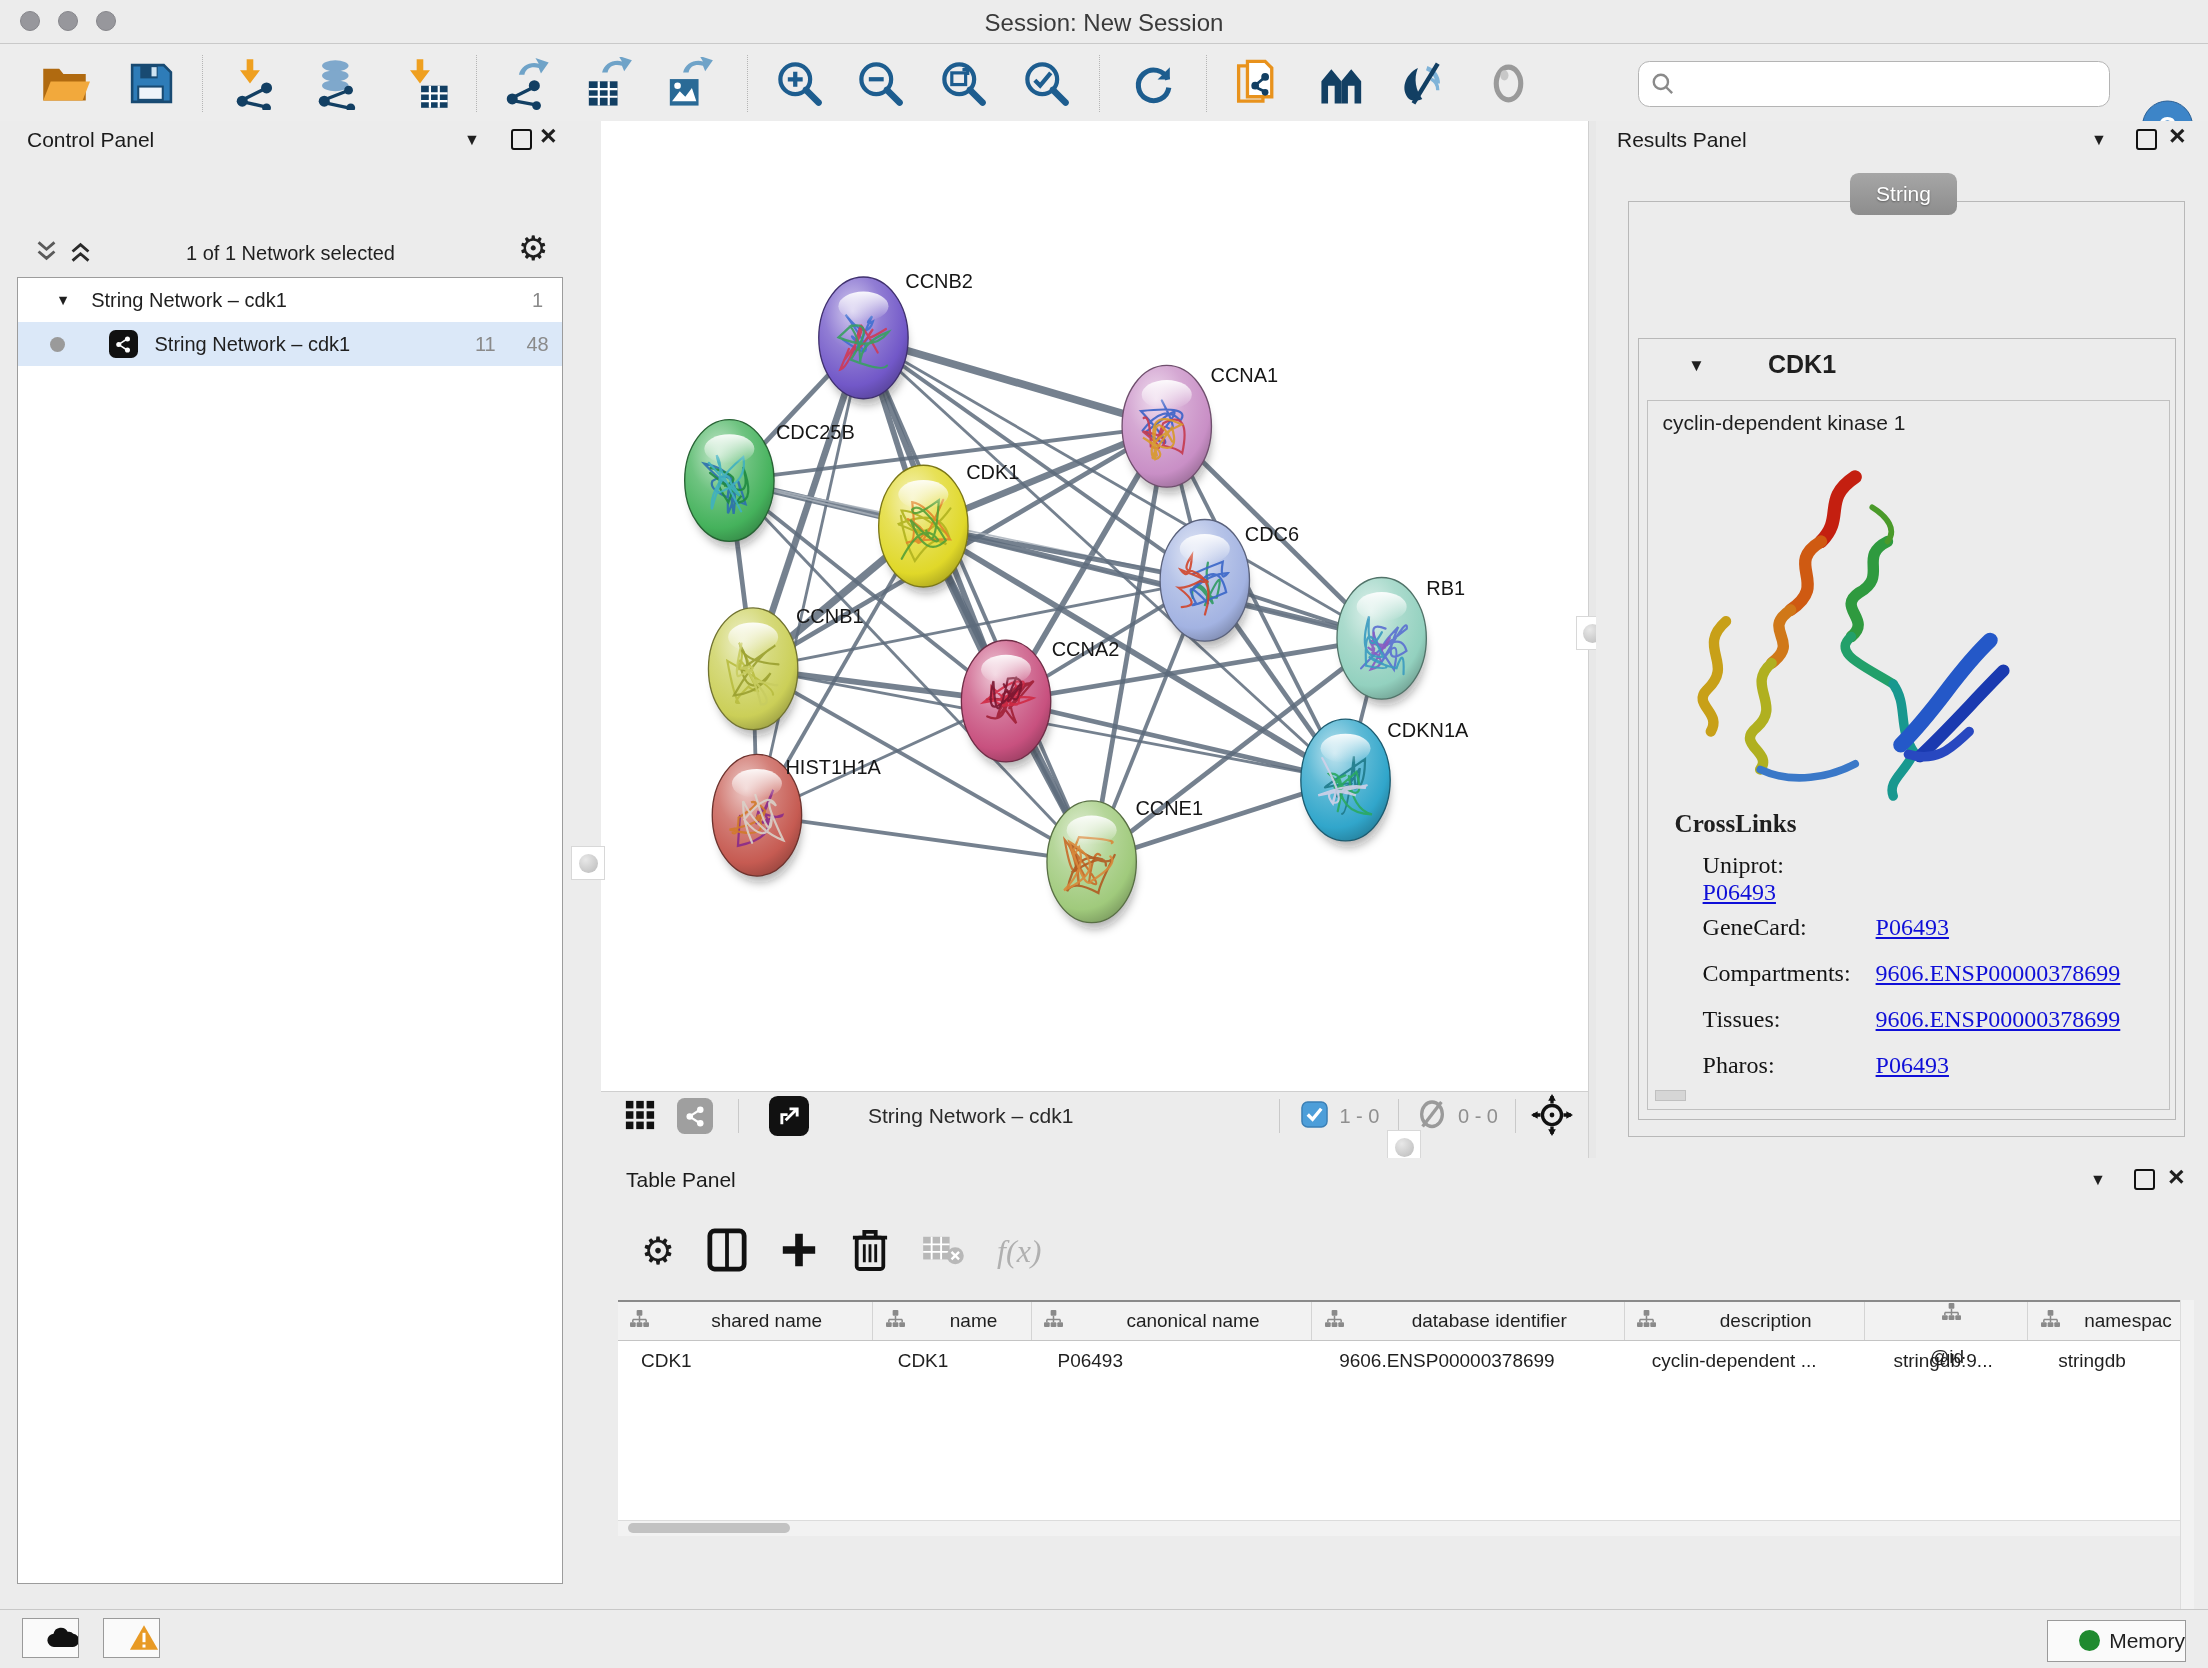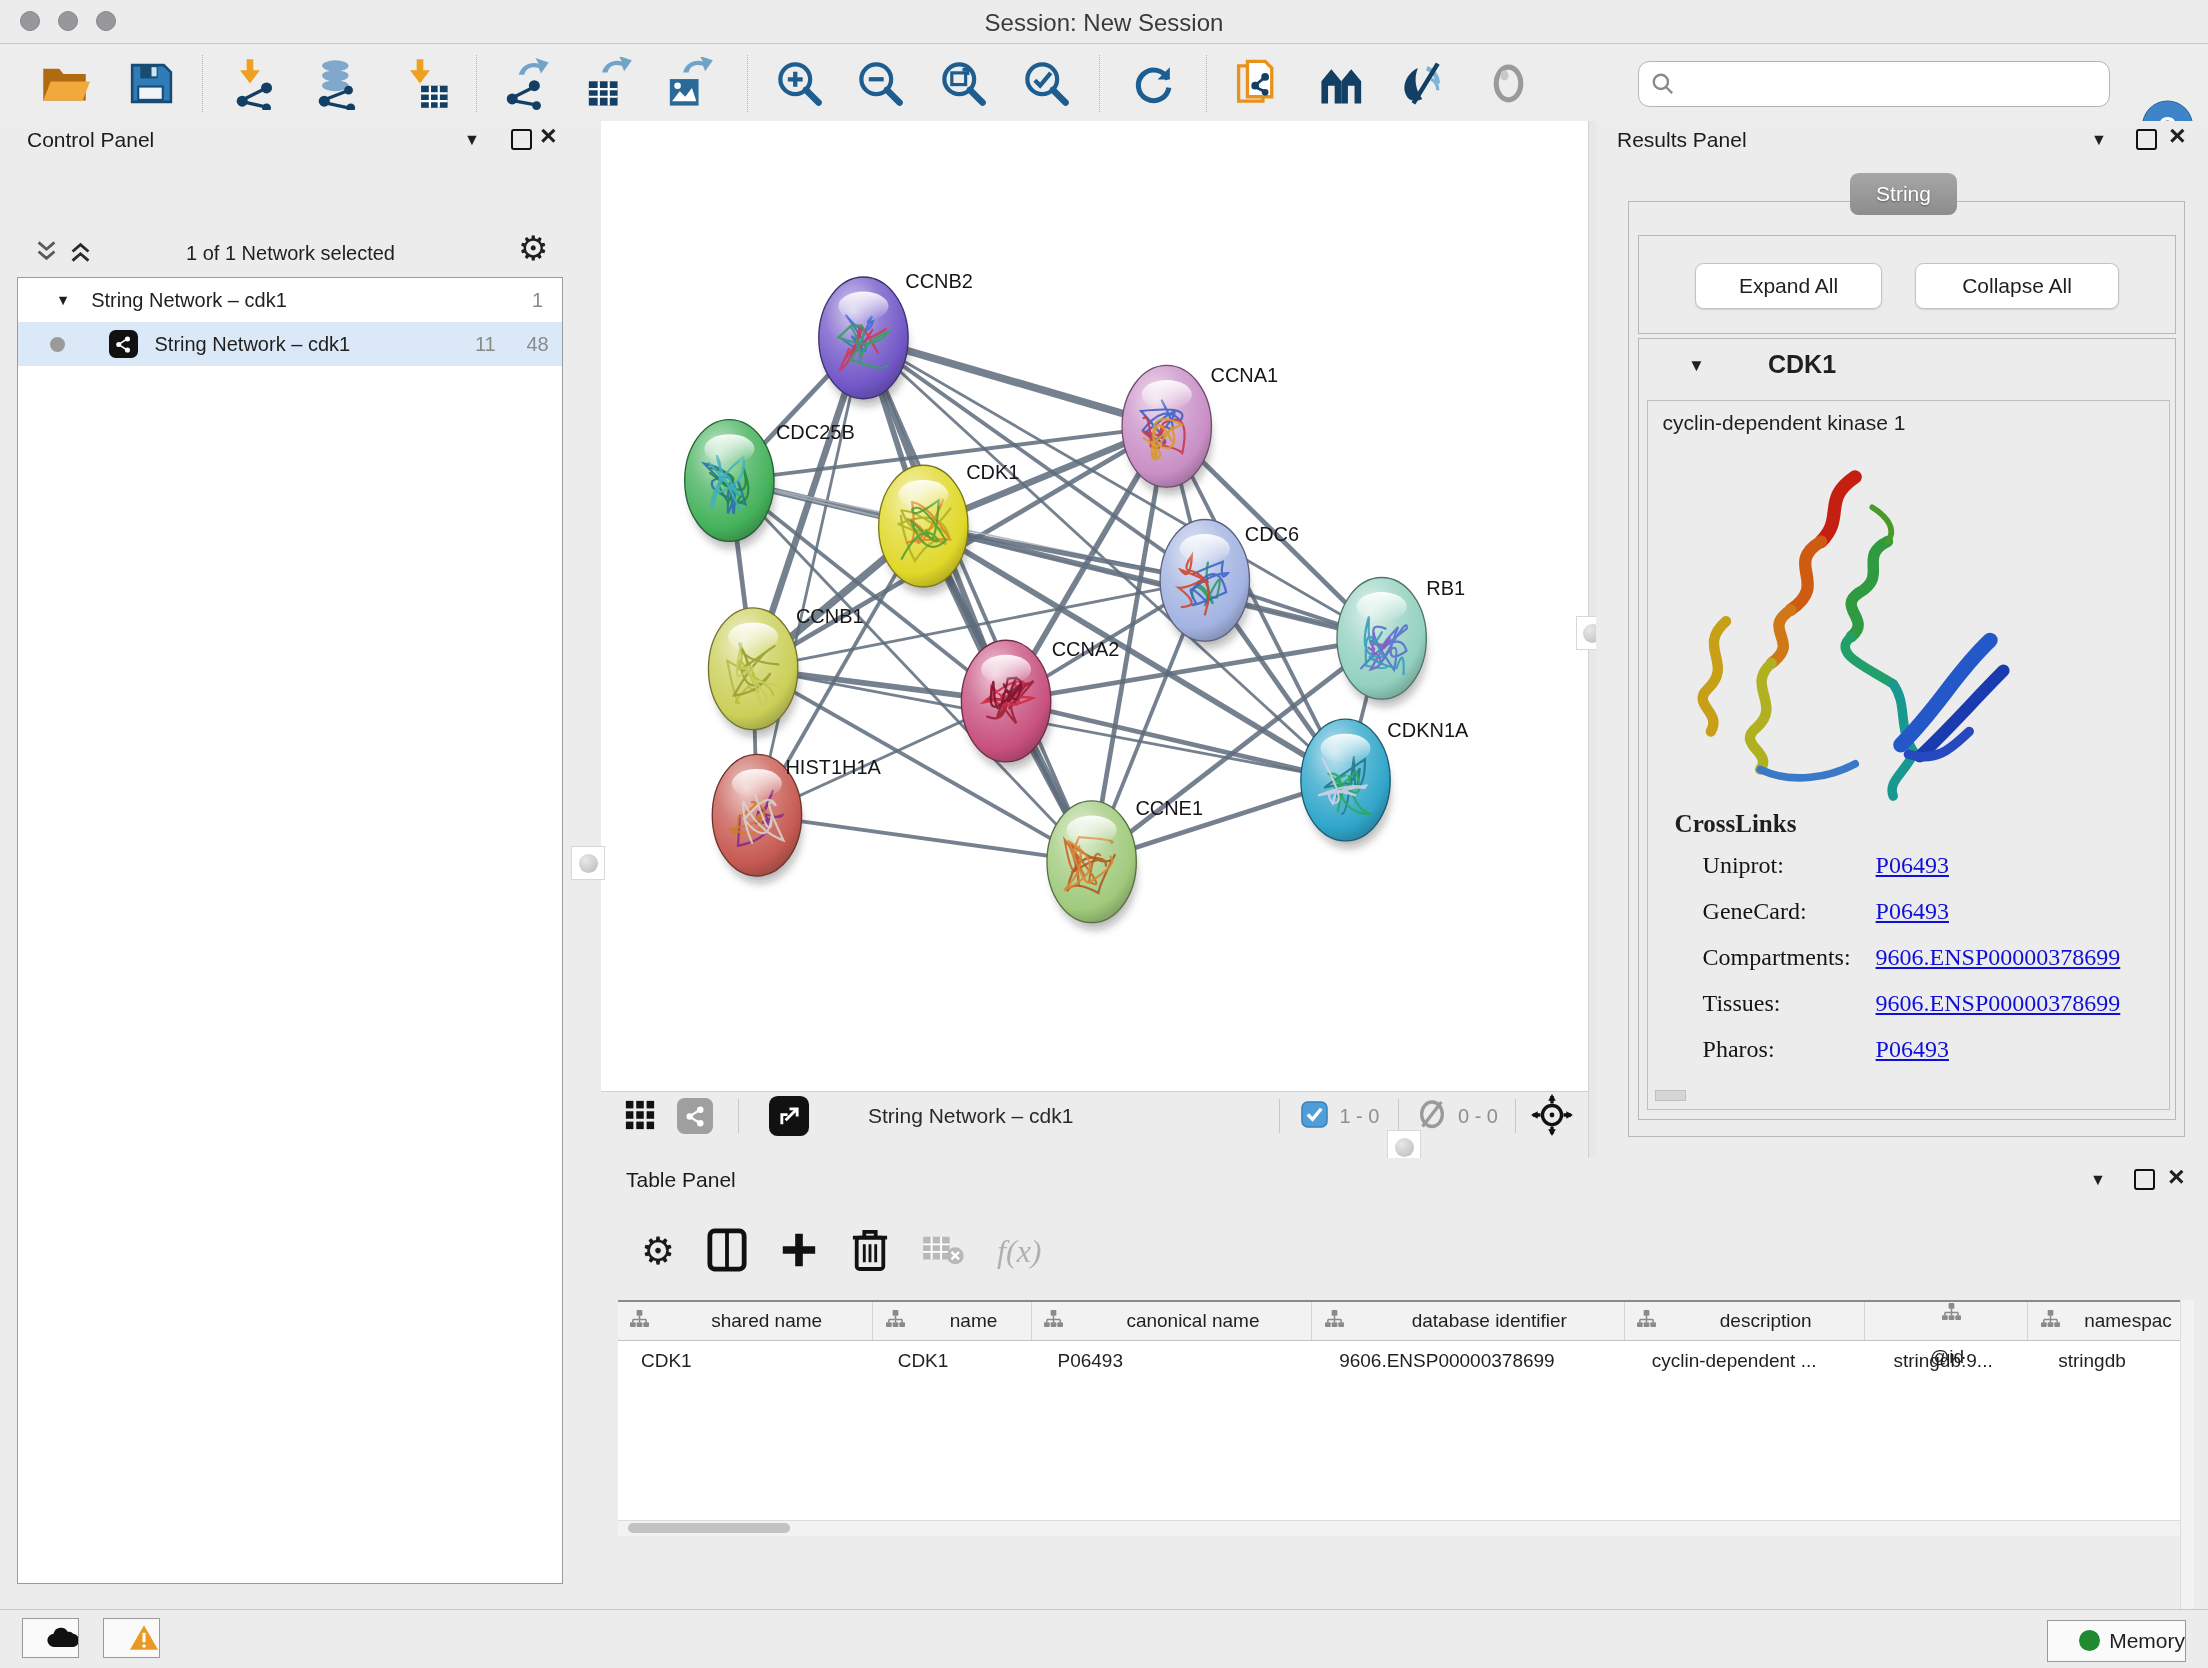--- a/index.html
+++ b/index.html
@@ -579,24 +579,20 @@
 
 <div class="abs results">
   <div class="abs ptitle" style="left:21px;top:6.7px">Results Panel</div>
   <div class="abs" style="left:495px;top:9.5px;font-size:16px">▼</div>
   <div class="abs floatsq" style="left:540px;top:7.6px"></div>
   <div class="abs closex" style="left:573px;top:4.8px">×</div>
 
   <div class="abs rbox" style="left:32px;top:80px;width:555px;height:934px"></div>
   <div class="abs stringtab" style="left:254px;top:52px;width:107px;height:42px">String</div>
 
-  <div class="abs rbox" style="left:42px;top:114px;width:536px;height:97px">
-    <div class="abs wbtn" style="left:56px;top:27px;width:185px;height:44px">Expand All</div>
-    <div class="abs wbtn" style="left:276px;top:27px;width:202px;height:44px">Collapse All</div>
-  </div>
 
   <div class="abs rbox" style="left:42px;top:217px;width:536px;height:780px">
     <div class="abs" style="left:49px;top:17px;font-size:17px">▼</div>
     <div class="abs" style="left:129px;top:11.4px;font-size:25px;font-weight:bold">CDK1</div>
     <div class="abs" style="left:7.6px;top:61px;width:521px;height:708px;border:1.9px solid #c0c0c0;background:#ececec">
       <div class="abs" style="left:15px;top:9.5px;font-size:21px">cyclin-dependent kinase 1</div>
       <svg class="abs" style="left:21px;top:49px" width="380" height="373" viewBox="0 0 400 392">
         <g fill="none" stroke-linecap="round">
           <path d="M196 28 C160 52 186 70 160 96" stroke="#c41f10" stroke-width="14"></path>
           <path d="M160 96 C120 120 170 140 128 168" stroke="#cf5a12" stroke-width="13"></path>
@@ -608,21 +604,21 @@
           <path d="M236 246 C252 268 240 292 258 318 C248 340 230 348 236 364" stroke="#18988f" stroke-width="10"></path>
           <path d="M338 200 C300 236 286 268 244 310" stroke="#2458c8" stroke-width="16"></path>
           <path d="M352 232 C322 262 296 292 264 322" stroke="#1a3ab0" stroke-width="13"></path>
           <path d="M252 320 C284 330 300 310 316 296" stroke="#2848c0" stroke-width="10"></path>
           <path d="M214 60 C230 70 240 84 230 96" stroke="#4a9a2a" stroke-width="6"></path>
           <path d="M96 336 C130 352 170 344 196 330" stroke="#3a78c8" stroke-width="8"></path>
         </g>
       </svg>
       <div class="abs serif" style="left:27px;top:409px;font-size:25px;font-weight:bold">CrossLinks</div>
       <div class="abs" style="left:55px;top:451px;width:447px" id="crosslinks">
-          <div style="display: flex; margin-bottom: 19px; align-items: flex-start;">
+          <div style="display: flex; margin-bottom: 8px; align-items: flex-start; flex-direction: column;">
             <span class="serif cl-label" style="width: 173px;">Uniprot:</span>
             <a class="serif cl-link" href="#">P06493</a>
           </div>
           <div style="display: flex; margin-bottom: 19px; align-items: baseline;">
             <span class="serif cl-label" style="width: 173px;">GeneCard:</span>
             <a class="serif cl-link" href="#">P06493</a>
           </div>
           <div style="display: flex; margin-bottom: 19px; align-items: baseline; margin-top: 16px;">
             <span class="serif cl-label" style="width: 173px;">Compartments:</span>
             <a class="serif cl-link" href="#">9606.ENSP00000378699</a>

